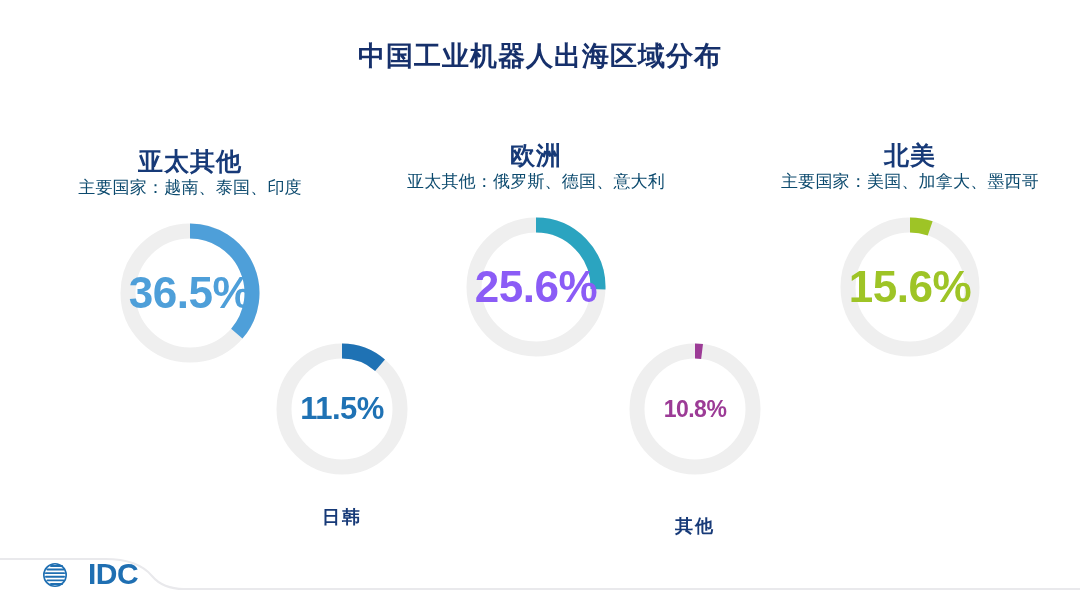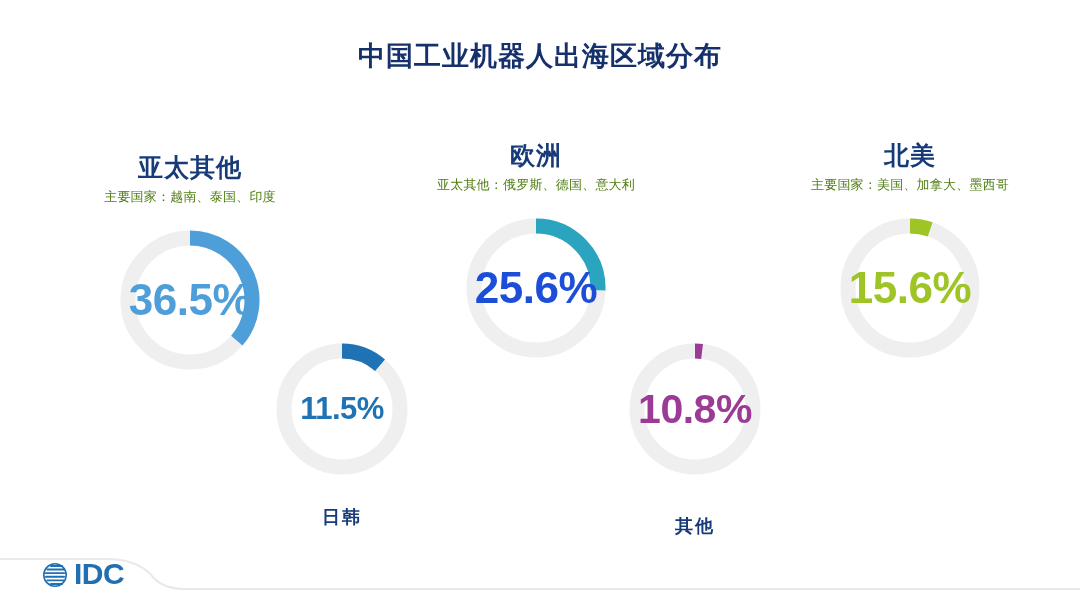--- a/index.html
+++ b/index.html
@@ -45,23 +45,23 @@
   }
   .group-title {
     font-size: 25px;
     font-weight: bold;
     color: #173a78;
     letter-spacing: 1px;
     line-height: 1.1;
     white-space: nowrap;
   }
   .group-subtitle {
-    font-size: 13px;
-    color: #4d7c0f;
-    margin-top: 6px;
+    font-size: 17px;
+    color: #0c4a6e;
+    margin-top: 0;
     white-space: nowrap;
     letter-spacing: 0.2px;
   }
   .group-title-below {
     font-size: 18px;
     font-weight: bold;
     color: #173a78;
     letter-spacing: 2px;
     text-align: center;
     white-space: nowrap;
@@ -94,38 +94,38 @@
     width: 1080px;
     height: 60px;
     pointer-events: none;
   }
   .idc-logo {
     position: absolute;
     left: 42px;
     bottom: 18px;
     display: flex;
     align-items: center;
-    gap: 2px;
+    gap: 16px;
   }
   .idc-text {
     font-size: 30px;
     font-weight: bold;
     color: #1f6fb2;
     letter-spacing: -0.5px;
     line-height: 1;
   }
 </style>
 </head>
 <body>
 
 <div id="slide">
 
   <div class="slide-title">中国工业机器人出海区域分布</div>
 
-  <div class="donut-group" style="left:44px; top:154px; width:292px;">
+  <div class="donut-group" style="left:44px; top:148px; width:292px;">
     <div class="group-head">
       <div class="group-title">亚太其他</div>
       <div class="group-subtitle">主要国家：越南、泰国、印度</div>
     </div>
     <div class="donut-wrap" style="width:148px; height:148px; margin-top:20px;">
       <svg width="148" height="148" viewBox="0 0 148 148">
         <circle cx="74" cy="74" r="62" fill="none" stroke="#efefef" stroke-width="15"></circle>
         <path id="arc-0" fill="none" stroke="#4e9fd9" stroke-width="15" d="M 74 12 A 62 62 0 0 1 120.79199397381187 114.67565979741144"></path>
       </svg>
       <div class="donut-value" style="color:#4e9fd9;">36.5%</div>
@@ -135,21 +135,21 @@
   <div class="donut-group" style="left:390px; top:142px; width:292px;">
     <div class="group-head">
       <div class="group-title">欧洲</div>
       <div class="group-subtitle">亚太其他：俄罗斯、德国、意大利</div>
     </div>
     <div class="donut-wrap" style="width:148px; height:148px; margin-top:20px;">
       <svg width="148" height="148" viewBox="0 0 148 148">
         <circle cx="74" cy="74" r="62" fill="none" stroke="#efefef" stroke-width="15"></circle>
         <path id="arc-1" fill="none" stroke="#2ba4c0" stroke-width="15" d="M 74 12 A 62 62 0 0 1 135.96223127518394 76.16376879555506"></path>
       </svg>
-      <div class="donut-value" style="color:#1d4ed8;">25.6%</div>
+      <div class="donut-value" style="color:#8b5cf6;">25.6%</div>
     </div>
   </div>
 
   <div class="donut-group" style="left:764px; top:142px; width:292px;">
     <div class="group-head">
       <div class="group-title">北美</div>
       <div class="group-subtitle">主要国家：美国、加拿大、墨西哥</div>
     </div>
     <div class="donut-wrap" style="width:148px; height:148px; margin-top:20px;">
       <svg width="148" height="148" viewBox="0 0 148 148">
@@ -170,21 +170,21 @@
     </div>
     <div class="group-title-below" style="margin-top:27px;">日韩</div>
   </div>
 
   <div class="donut-group" style="left:560px; top:340px; width:270px;">
     <div class="donut-wrap" style="width:138px; height:138px;">
       <svg width="138" height="138" viewBox="0 0 138 138">
         <circle cx="69" cy="69" r="58" fill="none" stroke="#efefef" stroke-width="15"></circle>
         <path id="arc-4" fill="none" stroke="#9c3b96" stroke-width="15" d="M 69 11 A 58 58 0 0 1 76.06842191749855 11.432323204803325"></path>
       </svg>
-      <div class="donut-value" style="color:#9c3b96; font-size:41px;">10.8%</div>
+      <div class="donut-value" style="color:#9c3b96; font-size:23px;">10.8%</div>
     </div>
     <div class="group-title-below" style="margin-top:36px;">其他</div>
   </div>
 
   <svg class="footer-divider" viewBox="0 0 1080 60" preserveAspectRatio="none">
     <path d="M 0,12 L 105,12 Q 138,12 152,29 Q 163,42 184,42 L 1080,42" fill="none" stroke="#e9e9ec" stroke-width="2"></path>
   </svg>
 
   <div class="idc-logo">
     <svg width="30" height="30" viewBox="0 0 30 30">

